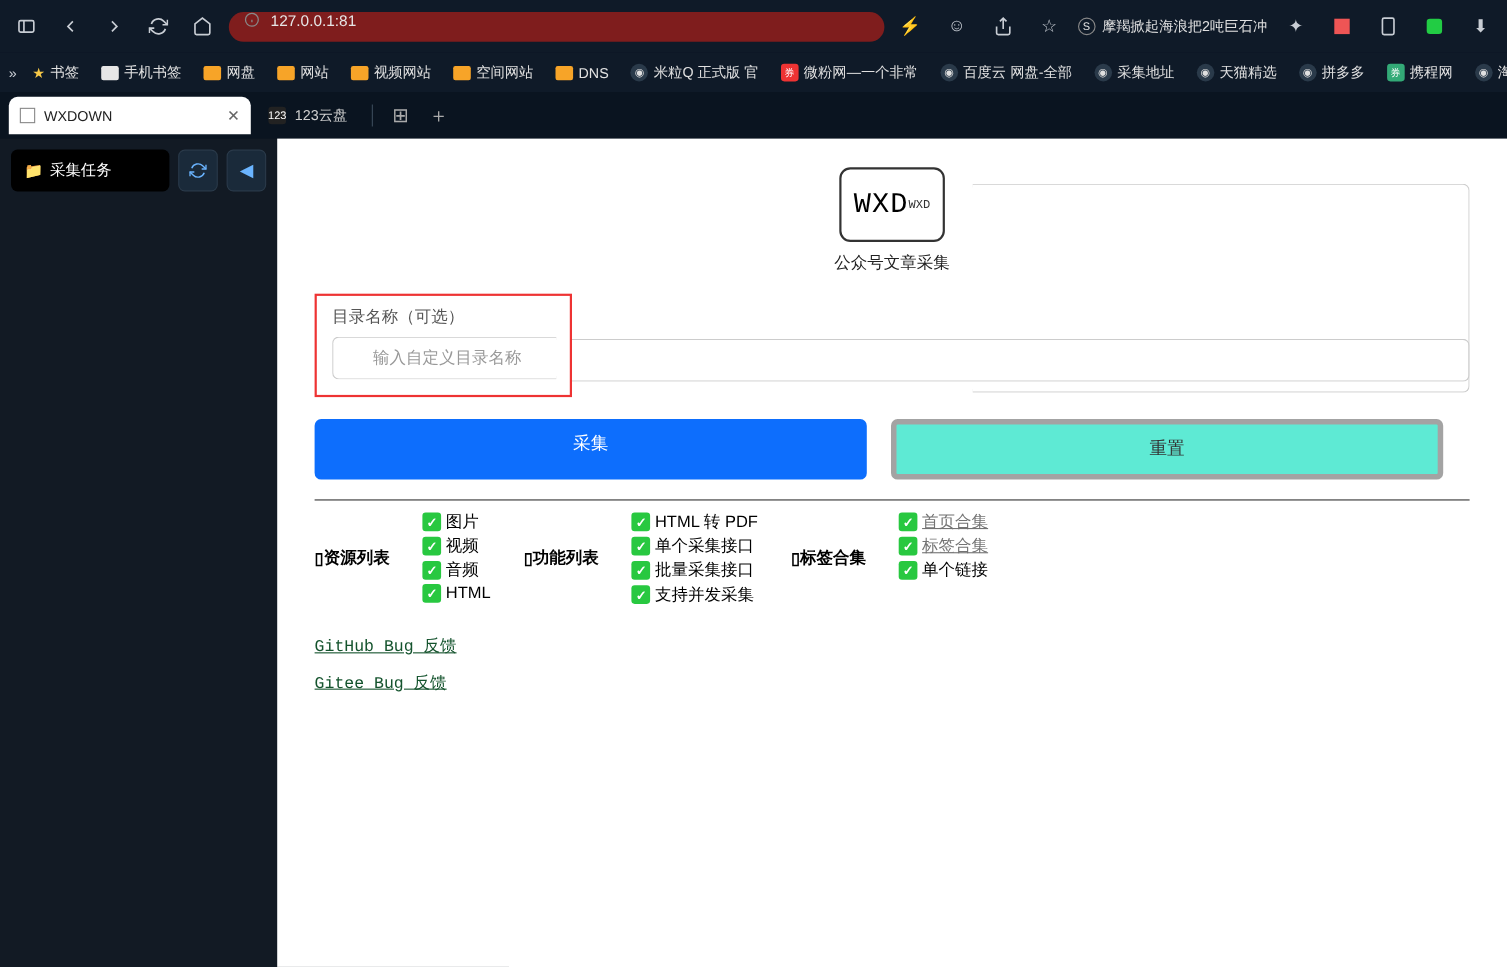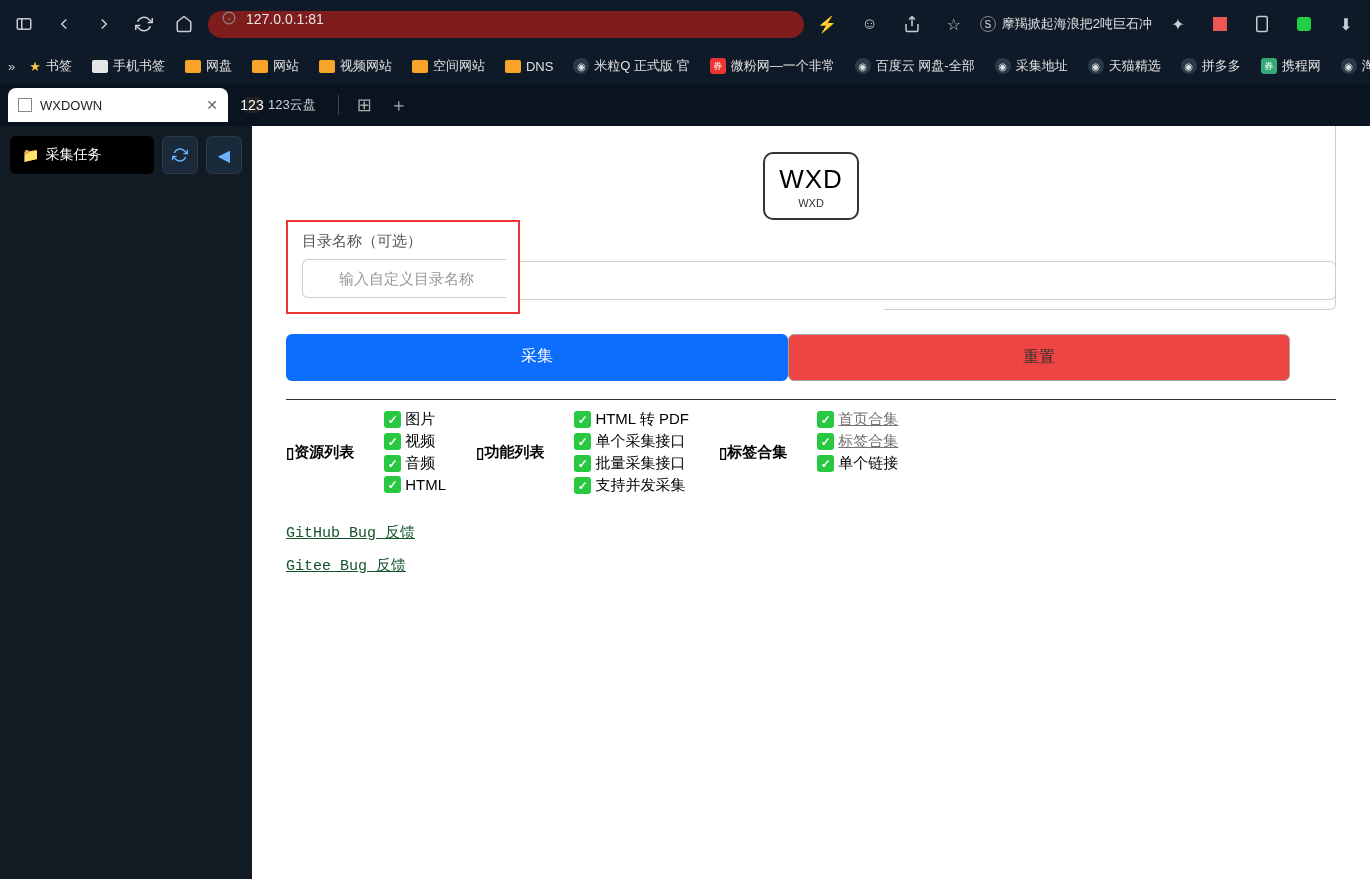--- a/index.html
+++ b/index.html
@@ -32,36 +32,36 @@
 
 
 .main { display: flex; height: calc(879px - 48px - 36px - 42px); }
 .sidebar { width: 252px; background: #121a24; padding: 10px; display: flex; flex-direction: column; gap: 10px; }
 .side-row { display: flex; gap: 8px; }
 .side-btn-main { flex:1; background:#000; color:#fff; border-radius:6px; padding:10px 12px; font-size:14px; display:flex; align-items:center; gap:6px; }
 .side-icon-btn { width:36px; height:38px; background:#1a2a3a; border:1px solid #2a3a4a; border-radius:6px; display:flex; align-items:center; justify-content:center; color:#6ab4ff; cursor:pointer; }
 .side-search { background:#0a1218; border:1px solid #2a3a4a; border-radius:6px; padding:10px 12px; color:#6a7a8a; font-size:14px; }
 
 .content { flex:1; background:#fff; overflow-y:auto; padding: 20px 34px 40px; }
-.logo-box { width:96px; height:68px; border:2px solid #333; border-radius:10px; margin:6px auto 0; display:flex; flex-direction:column; align-items:center; justify-content:center; }
+.logo-box { width:96px; height:68px; border:2px solid #333; border-radius:10px; margin:6px auto 0; display:flex; flex-direction:row; align-items:center; justify-content:center;font-family:Liberation Mono, monospace; }
 .logo-big { font-size:26px; font-weight:500; letter-spacing:1px; }
 .logo-small { font-size:11px; margin-top:2px; color:#333; }
 .subtitle { text-align:center; color:#222; font-size:15px; margin-top:10px; margin-bottom:18px; }
 
 .form-label { color:#555; font-size:15px; margin-bottom:8px; }
 .highlight-box { border:2px solid #e33; padding:10px 14px 14px; margin-bottom:0; }
 .hb1 { width:234px; }
 .text-input { width:100%; border:1px solid #ccc; border-radius:6px; padding:10px 12px; font-size:15px; color:#333; font-family:inherit; }
 .text-input::placeholder { color:#999; }
 .textarea { width:100%; height:190px; border:1px solid #ccc; border-radius:6px; padding:10px 12px; font-size:14px; font-family: "Courier New", monospace; color:#999; resize:none; line-height:1.35; }
 
-.btn-row { display:flex; margin-top:20px; }
+.btn-row { display:flex; gap:22px; margin-top:20px; }
 .btn { flex:1; padding:12px; border-radius:6px; font-size:16px; text-align:center; cursor:pointer; }
 .btn-primary { background:#0d6efd; color:#fff; max-width:502px; }
-.btn-secondary { background:#ef4444; color:#333; border:1px solid #a3a3a3; max-width:502px; }
+.btn-secondary { background:#5eead4; color:#333; border:5px solid #a3a3a3; max-width:502px; }
 
 .feature-grid { display:flex; gap:30px; margin-top:18px; border-top:1px solid #333; padding-top:10px; font-size:15px; }
 .fcol-title { font-weight:bold; display:flex; align-items:center; }
 .fcol-items { display:flex; flex-direction:column; gap:3px; }
 .fitem { display:flex; align-items:center; gap:4px; }
 .chk { width:17px; height:17px; background:#28c840; border-radius:3px; display:inline-flex; align-items:center; justify-content:center; color:#fff; font-size:12px; font-weight:bold; }
 .flink { color:#737373; text-decoration:underline; cursor:pointer; }
 
 .footer-links { margin-top:28px; display:flex; flex-direction:column; gap:14px; }
 .footer-link { color:#14532d; text-decoration:underline; font-family:"Courier New",monospace; font-size:15px; cursor:pointer; }
@@ -202,21 +202,21 @@
     </span>
 </div>
 
 <div class="tab-strip">
   <div class="tab active">
     <span style="width:14px;height:14px;border:1px solid #888;display:inline-block"></span>
     <span>WXDOWN</span>
     <span class="close">✕</span>
   </div>
   <div class="tab inactive">
-    <span style="width:16px;height:16px;background:#222;border-radius:3px;color:#fff;font-size:14px;display:inline-flex;align-items:center;justify-content:center">123</span>
+    <span style="width:16px;height:16px;background:#222;border-radius:3px;color:#fff;font-size:10px;display:inline-flex;align-items:center;justify-content:center">123</span>
     <span>123云盘</span>
   </div>
   <div class="tab-divider"></div>
   <div class="tab-add">⊞</div>
   <div class="tab-add">＋</div>
 </div>
 
 <div class="main">
   <div class="sidebar">
     <div class="side-row">
@@ -234,20 +234,21 @@
         <span style="color:#6ab4ff">◀</span>
       </div>
     </div>
   </div>
 
   <div class="content">
     <div class="logo-box">
       <div class="logo-big">WXD</div>
       <div class="logo-small">WXD</div>
     </div>
+    <div class="subtitle">公众号文章采集</div>
 
     <div style="position:relative">
       <div class="highlight-box hb1" style="position:relative;z-index:2;background:transparent">
         <div class="form-label">目录名称（可选）</div>
         <input class="text-input" style="border-radius: 6px 0px 0px 6px; border-right: none; width: 204px; padding-left: 36px;" placeholder="输入自定义目录名称">
       </div>
       <input class="text-input" style="position: absolute; left: 232px; right: 0px; bottom: 14px; border-radius: 0px 6px 6px 0px; border-left: none; width: calc(100% - 232px);">
     </div>
 
     <div style="position:relative;margin-top:10px">

